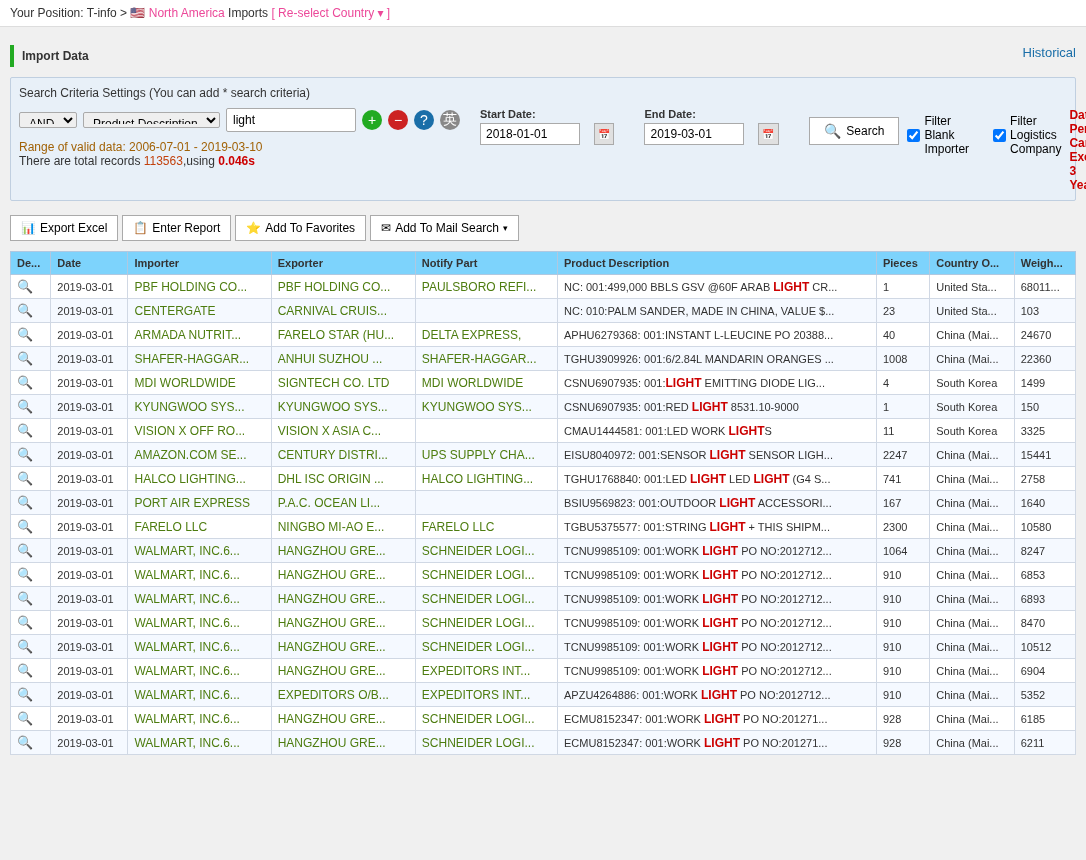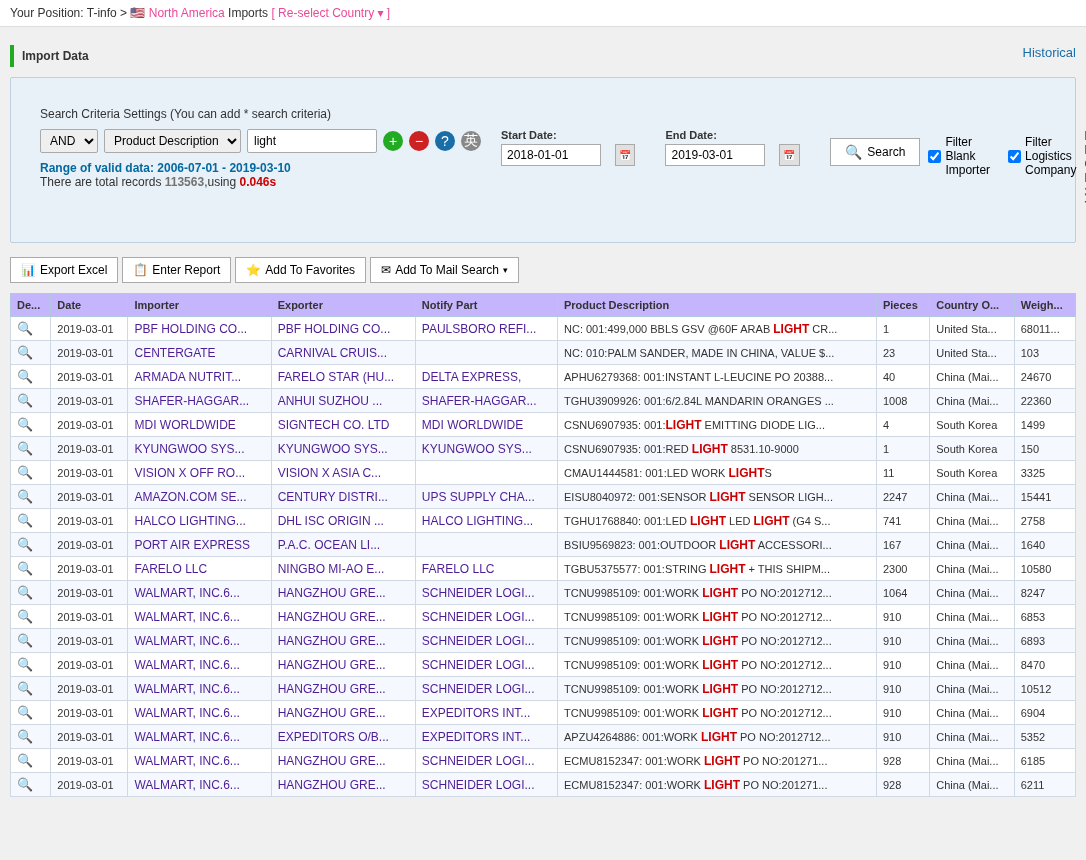--- a/index.html
+++ b/index.html
@@ -4,57 +4,57 @@
   <style>
     * { box-sizing: border-box; margin: 0; padding: 0; font-family: Arial, sans-serif; font-size: 12px; }
     body { background: #f0f0f0; }
     .breadcrumb { background: #fff; padding: 6px 10px; border-bottom: 1px solid #ddd; font-size: 12px; color: #333; }
     .breadcrumb a { color: #ec4899; text-decoration: none; }
     .main-container { padding: 10px; }
     .page-header { display: flex; justify-content: space-between; align-items: flex-start; padding: 8px 0 10px 0; }
     .page-title { display: flex; align-items: center; gap: 8px; font-size: 16px; font-weight: bold; color: #333; }
     .green-bar { width: 4px; height: 22px; background: #22aa22; display: inline-block; }
     .historical-link { color: #1a6ea8; text-decoration: none; font-size: 13px; margin-left: 7px; }
-    .search-panel { background: #e8f0f8; border: 1px solid #c0cfe0; padding: 29px; margin-bottom: 10px; border-radius: 2px; }
+    .search-panel { background: #e8f0f8; border: 1px solid #c0cfe0; padding: 8px; margin-bottom: 10px; border-radius: 2px; }
     .search-title { font-size: 12px; color: #333; margin-bottom: 8px; }
     .search-row { display: flex; align-items: center; gap: 6px; margin-bottom: 8px; }
-    .search-row select { padding: 3px 5px; border: 1px solid #aaa; border-radius: 2px; font-size: 12px; height: 24px; }
+    .search-row select { padding: 3px 5px; border: 1px solid #aaa; border-radius: 2px; font-size: 12px; height: 16px; }
     .search-row input[type="text"] { padding: 3px 6px; border: 1px solid #aaa; border-radius: 2px; font-size: 12px; height: 24px; width: 130px; }
     .icon-btn { width: 20px; height: 20px; border-radius: 50%; border: none; cursor: pointer; font-size: 14px; display: inline-flex; align-items: center; justify-content: center; }
     .icon-btn.green { background: #22aa22; color: white; }
     .icon-btn.red { background: #cc2222; color: white; }
     .icon-btn.blue { background: #1a6ea8; color: white; }
     .icon-btn.gray { background: #888; color: white; }
     .date-group { display: flex; flex-direction: column; gap: 3px; }
     .date-label { font-size: 11px; color: #333; font-weight: bold; }
     .date-input-wrap { display: flex; align-items: center; gap: 14px; }
     .date-input { padding: 2px 5px; border: 1px solid #aaa; font-size: 12px; height: 22px; width: 100px; }
     .cal-btn { border: 1px solid #aaa; background: #e0e0e0; padding: 1px 3px; cursor: pointer; font-size: 10px; height: 22px; }
     .search-btn { background: #fff; border: 1px solid #aaa; padding: 4px 14px; cursor: pointer; font-size: 12px; display: flex; align-items: center; gap: 5px; height: 28px; }
     .search-icon { color: #666; font-size: 14px; }
-    .filter-row { display: flex; gap: 18px; margin-top: 6px; align-items: center; }
+    .filter-row { display: flex; gap: 24px; margin-top: 6px; align-items: center; }
     .filter-cb { display: flex; align-items: center; gap: 4px; font-size: 12px; cursor: pointer; }
     .data-info { margin: 4px 0 2px 0; }
-    .data-range { color: #0369a1; font-weight: bold; font-size: 12px; }
+    .data-range { color: #a16207; font-weight: normal; font-size: 12px; }
     .data-records { font-size: 12px; color: #333; }
-    .data-records span.count { color: #737373; font-weight: bold; }
+    .data-records span.count { color: #c2410c; font-weight: normal; }
     .data-records span.time { color: #cc0000; font-weight: bold; }
     .warning-text { color: #cc0000; font-weight: bold; font-size: 12px; }
     .toolbar { display: flex; gap: 4px; margin-bottom: 6px; padding: 4px 0; }
     .toolbar-btn { background: #fff; border: 1px solid #aaa; padding: 4px 10px; cursor: pointer; font-size: 12px; display: flex; align-items: center; gap: 4px; height: 26px; white-space: nowrap; }
     .table-container { overflow-x: auto; }
     table { width: 100%; border-collapse: collapse; background: #fff; }
-    thead tr { background: #c4b5fd; }
+    thead tr { background: #7dd3fc; }
     th { padding: 5px 6px; border: 1px solid #b0c8e0; text-align: left; font-size: 11px; font-weight: bold; color: #333; white-space: nowrap; cursor: pointer; }
     td { padding: 4px 6px; border: 1px solid #d0d8e4; font-size: 11px; color: #333; white-space: nowrap; }
     tr:nth-child(even) td { background: #f5f9ff; }
     tr:nth-child(odd) td { background: #fff; }
     .mag-icon { color: #1a6ea8; cursor: pointer; font-size: 13px; }
     .highlight { color: #cc0000; font-weight: bold; }
-    .teal-link { color: #4c1d95; text-decoration: none; cursor: pointer; }
+    .teal-link { color: #4d7c0f; text-decoration: none; cursor: pointer; }
     .search-criteria-row { display: flex; gap: 20px; align-items: flex-start; }
     .left-criteria { flex: 1; }
     .right-criteria { display: flex; gap: 8px; align-items: flex-start; }
     .toolbar-btn .arrow { font-size: 9px; }
   </style>
 </head>
 <body>
 
 <div class="breadcrumb">
   <span>Your Position: T-info &gt; </span>

